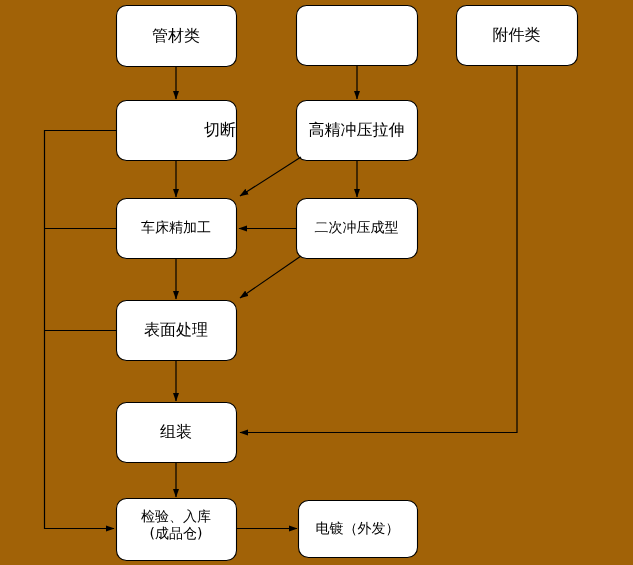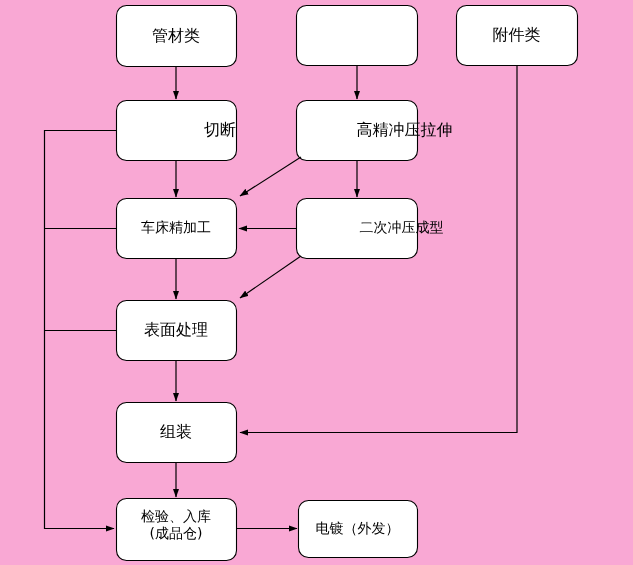--- a/index.html
+++ b/index.html
@@ -10,21 +10,21 @@
   body {
     width: 633px;
     height: 565px;
     overflow: hidden;
     font-family: "DejaVu Sans", "Liberation Sans", sans-serif;
   }
   #flow-root {
     position: relative;
     width: 633px;
     height: 565px;
-    background: #f9a8d4;
+    background: #a16207;
   }
   svg.flow-canvas {
     position: absolute;
     top: 0;
     left: 0;
     width: 633px;
     height: 565px;
     display: block;
   }
   .node-rect {
@@ -117,25 +117,25 @@
     <line class="conn" x1="116" y1="330.5" x2="44.5" y2="330.5"></line>
   </svg>
 
   <div class="node-label" style="left:116px; top:5px; width:120px; height:61px;">管材类</div>
 
 
   <div class="node-label" style="left:456px; top:5px; width:121px; height:60px;">附件类</div>
 
   <div class="node-label" style="left:116px; top:100px; width:120px; height:60px;padding-left:44px;">切断</div>
 
-  <div class="node-label" style="left:296px; top:100px; width:121px; height:60px;margin-left:48px;">高精冲压拉伸</div>
+  <div class="node-label" style="left:296px; top:100px; width:121px; height:60px;">高精冲压拉伸</div>
 
   <div class="node-label small" style="left:116px; top:198px; width:120px; height:60px;">车床精加工</div>
 
-  <div class="node-label small" style="left:296px; top:198px; width:121px; height:60px;padding-left:45px;">二次冲压成型</div>
+  <div class="node-label small" style="left:296px; top:198px; width:121px; height:60px;">二次冲压成型</div>
 
   <div class="node-label" style="left:116px; top:300px; width:120px; height:60px;">表面处理</div>
 
   <div class="node-label" style="left:116px; top:402px; width:120px; height:60px;">组装</div>
 
   <div class="node-label small" style="left:116px; top:481px; width:120px; height:62px;margin-top:13px;">检验、入库
 (成品仓)</div>
 
   <div class="node-label small" style="left:298px; top:500px; width:119px; height:57px;">电镀（外发）</div>
 

